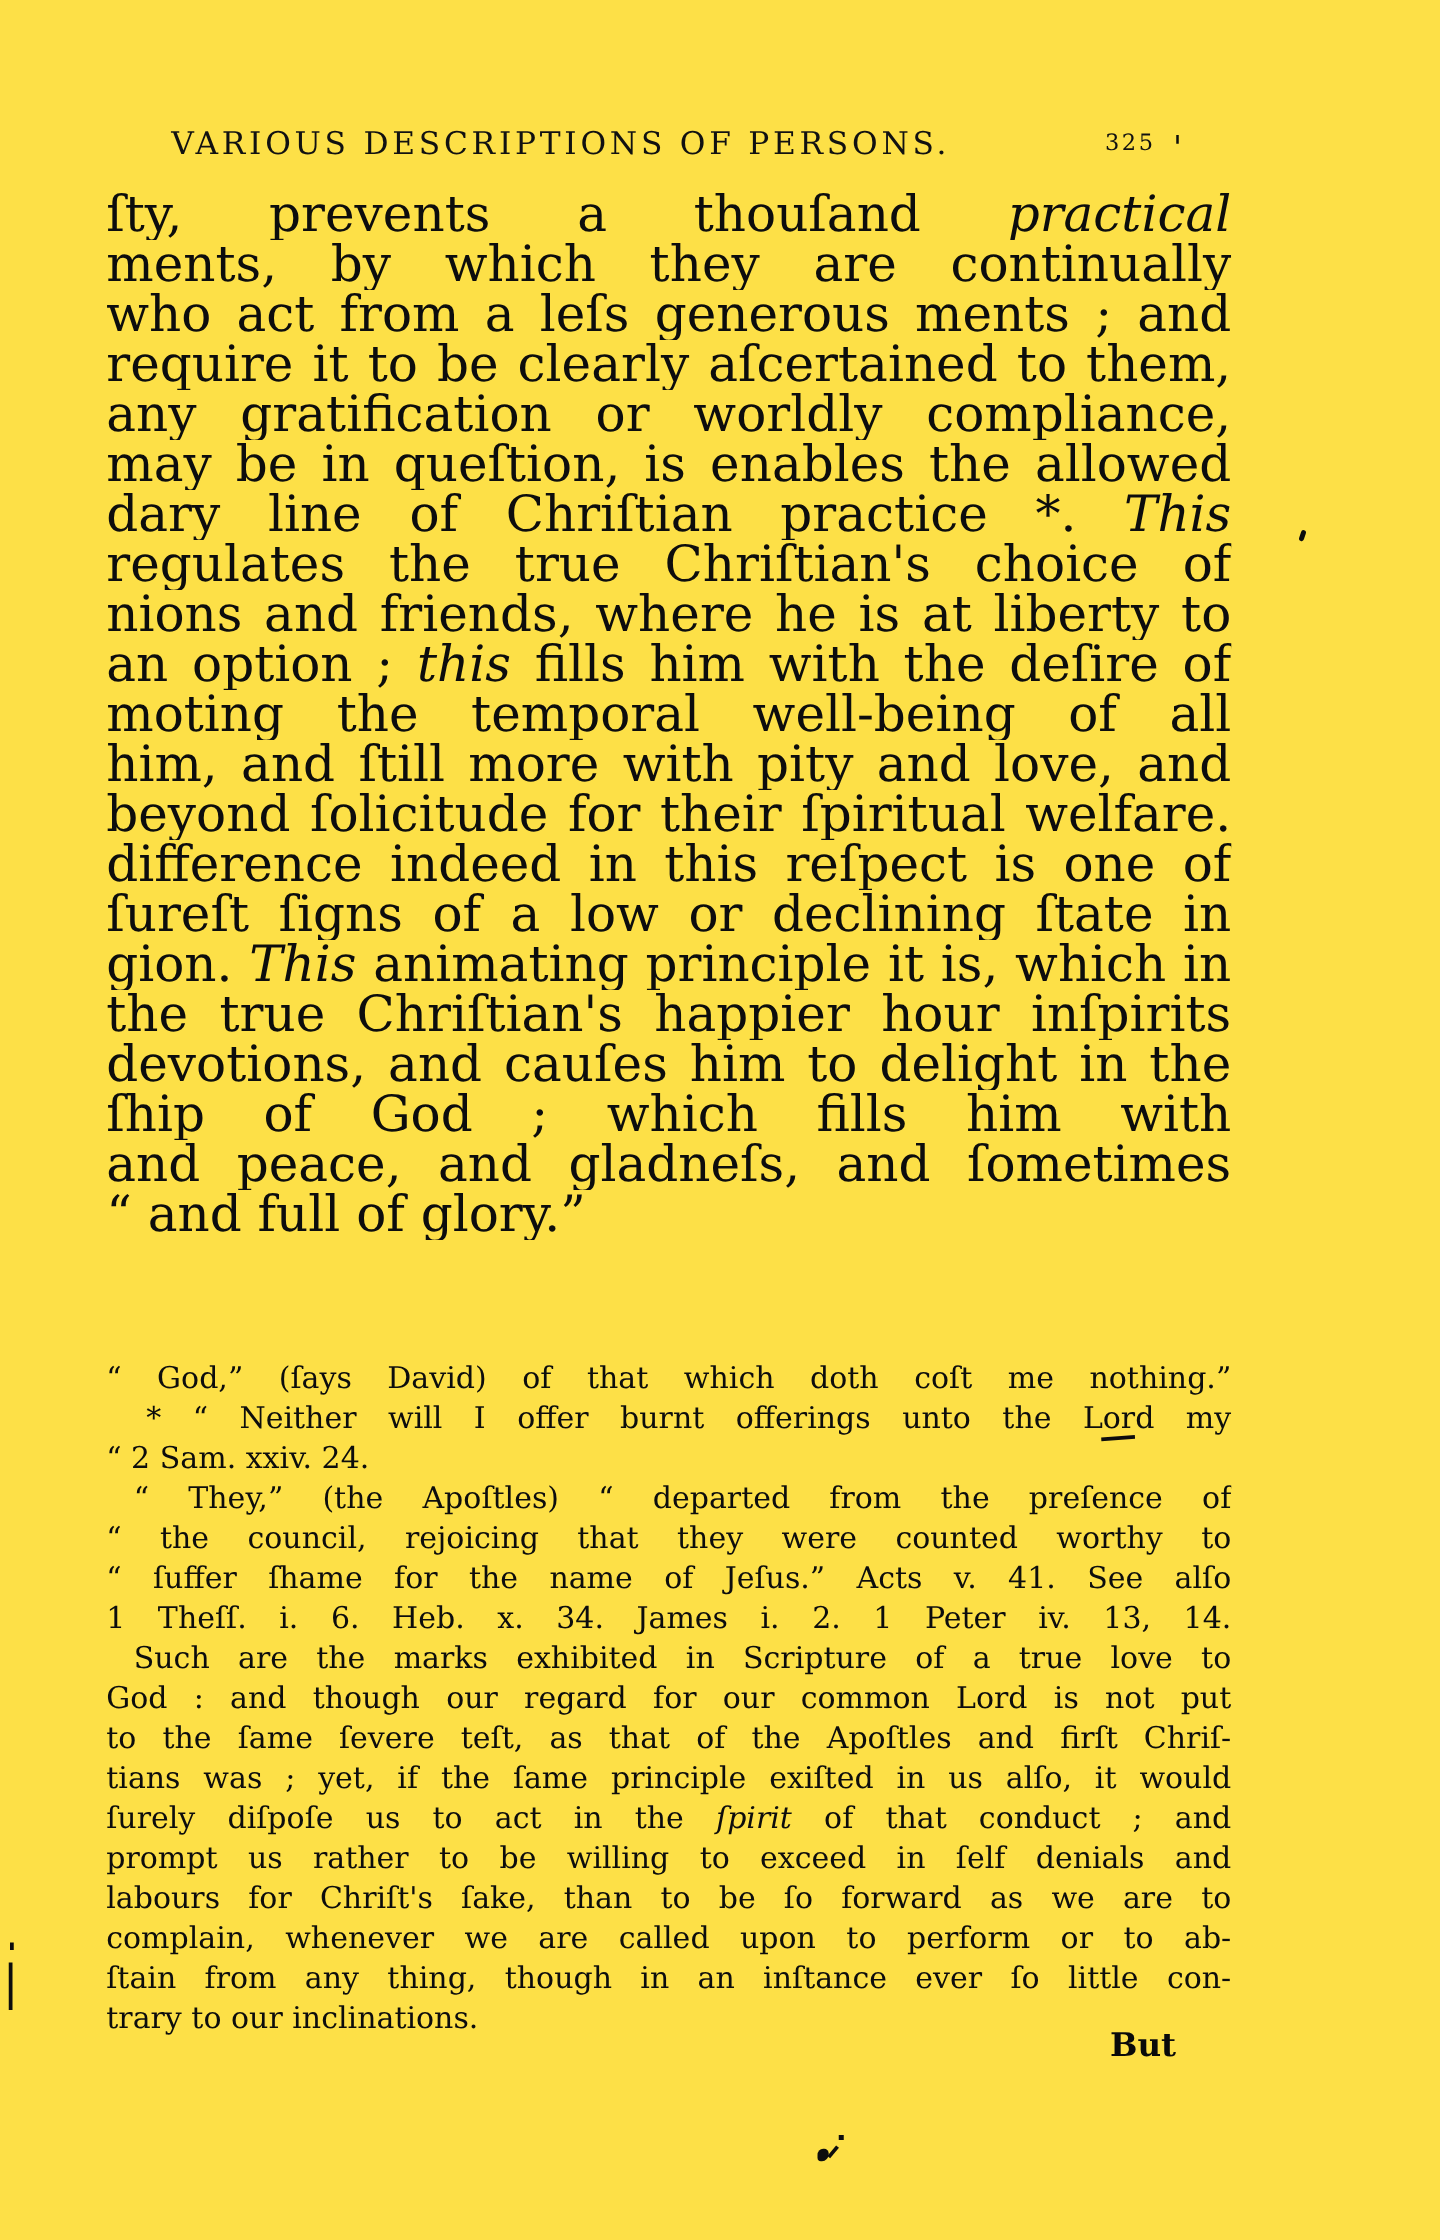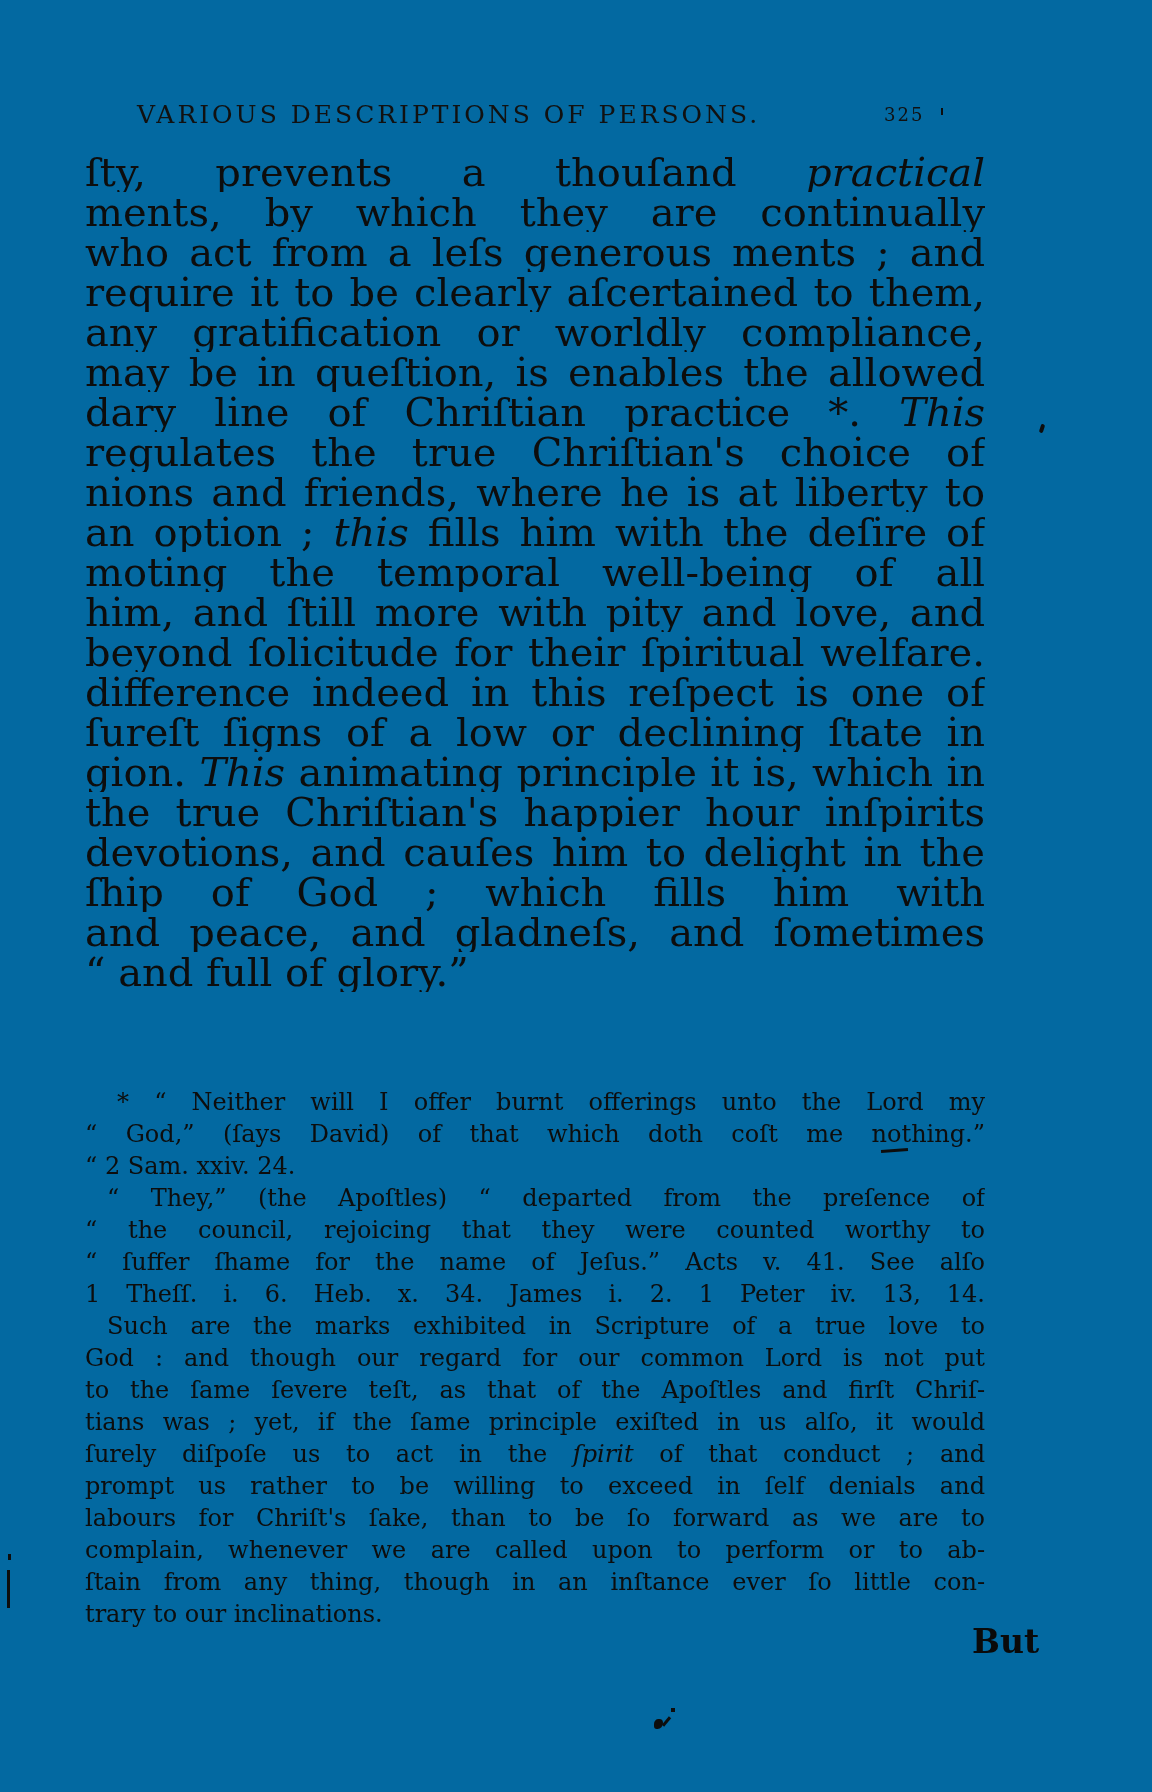--- a/index.html
+++ b/index.html
@@ -4,21 +4,21 @@
 <style>
   html,body{margin:0;padding:0;}
   body{
     width:1152px;height:1792px;
     background:#ffffff;
     font-family:"DejaVu Serif", serif;
     color:#0d0d0d;
     position:relative;
     overflow:hidden;
   }
-  .page{position:absolute;inset:0;background:#0369a1;}
+  .page{position:absolute;inset:0;background:#fde047;}
 
   
   .header-title{
     position:absolute;left:137px;top:100px;
     font-size:25px;letter-spacing:3px;white-space:nowrap;
     color:#111;
   }
   .page-num{
     position:absolute;left:884px;top:104px;
     font-size:18px;letter-spacing:2px;color:#111;
@@ -41,22 +41,22 @@
   .tline{
     text-align:justify;
     text-align-last:justify;
     overflow:hidden;
     white-space:normal;
   }
   .tline.last{text-align:right;text-align-last:left;}
   .tline i{font-style:italic;}
 
   .catchword{
-    position:absolute;left:972px;top:1622px;
-    font-size:33px;font-weight:bold;color:#0a0a0a;
+    position:absolute;left:888px;top:1622px;
+    font-size:26px;font-weight:bold;color:#0a0a0a;
   }
 
   
   .mark{position:absolute;background:#0d0d0d;}
   .mark-underline{left:881px;top:1149px;width:27px;height:3px;transform:rotate(-4deg);}
   .mark-margin-dot{left:8px;top:1554px;width:3px;height:6px;}
   .mark-margin-line{left:7px;top:1570px;width:3px;height:38px;}
   .mark-speck-a{left:654px;top:1719px;width:9px;height:10px;border-radius:50% 40% 60% 30%;}
   .mark-speck-b{left:665px;top:1716px;width:3px;height:11px;transform:rotate(40deg);}
   .mark-speck-c{left:671px;top:1708px;width:4px;height:4px;}
@@ -90,22 +90,22 @@
       <div class="tline"><span>ſureſt ſigns of a low or declining ſtate in Reli-</span></div>
       <div class="tline"><span>gion. </span><i>This</i><span> animating principle it is, which in</span></div>
       <div class="tline"><span>the true Chriſtian's happier hour inſpirits his</span></div>
       <div class="tline"><span>devotions, and cauſes him to delight in the wor-</span></div>
       <div class="tline"><span>ſhip of God ; which fills him with conſolation,</span></div>
       <div class="tline"><span>and peace, and gladneſs, and ſometimes even</span></div>
       <div class="tline last"><span>“ and full of glory.”</span></div>
     </div>
 
   <div class="footnote" id="footnote-lines">
+      <div class="tline"><span>“ God,” (ſays David) of that which doth coſt me nothing.”</span></div>
       <div class="tline" style="text-indent: 32px;"><span>* “ Neither will I offer burnt offerings unto the Lord my</span></div>
-      <div class="tline"><span>“ God,” (ſays David) of that which doth coſt me nothing.”</span></div>
       <div class="tline last"><span>“ 2 Sam. xxiv. 24.</span></div>
       <div class="tline" style="text-indent: 22px;"><span>“ They,” (the Apoſtles) “ departed from the preſence of</span></div>
       <div class="tline"><span>“ the council, rejoicing that they were counted worthy to</span></div>
       <div class="tline"><span>“ ſuffer ſhame for the name of Jeſus.” Acts v. 41. See alſo</span></div>
       <div class="tline"><span>1 Theſſ. i. 6. Heb. x. 34. James i. 2. 1 Peter iv. 13, 14.</span></div>
       <div class="tline" style="text-indent: 22px;"><span>Such are the marks exhibited in Scripture of a true love to</span></div>
       <div class="tline"><span>God : and though our regard for our common Lord is not put</span></div>
       <div class="tline"><span>to the ſame ſevere teſt, as that of the Apoſtles and firſt Chriſ-</span></div>
       <div class="tline"><span>tians was ; yet, if the ſame principle exiſted in us alſo, it would</span></div>
       <div class="tline"><span>ſurely diſpoſe us to act in the </span><i>ſpirit</i><span> of that conduct ; and</span></div>

